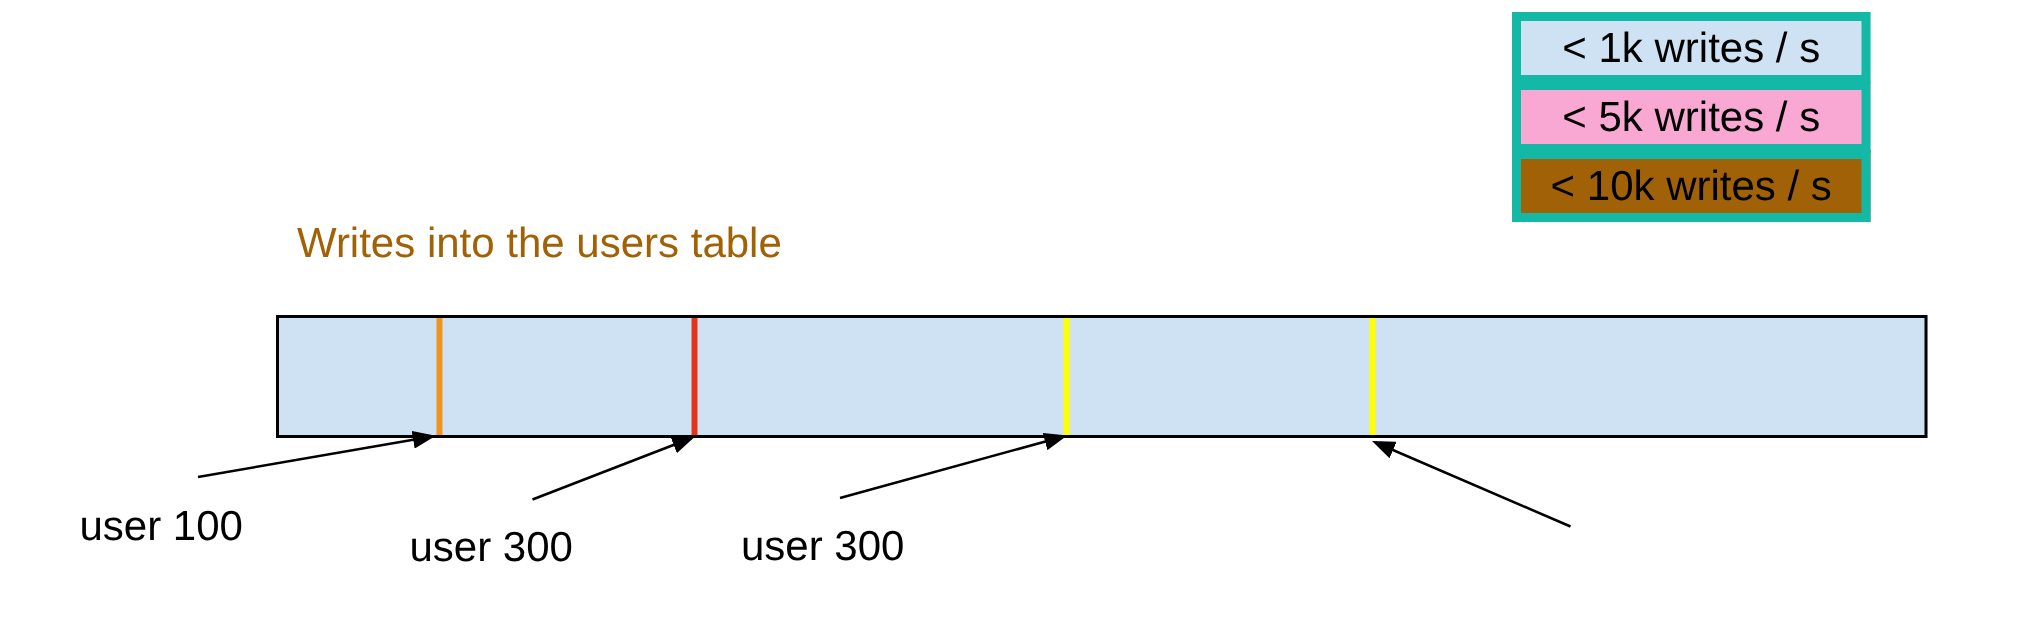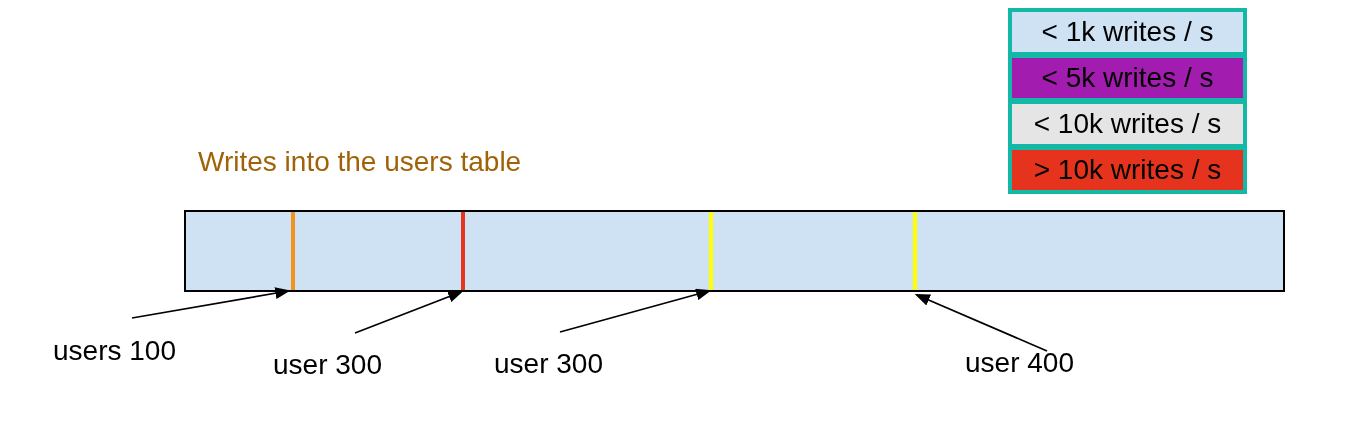--- a/index.html
+++ b/index.html
@@ -29,21 +29,21 @@
     position: absolute;
     top: 0; bottom: 0;
     width: 4px;
   }
 
   .legend {
     position: absolute;
   }
   .legend-row {
     box-sizing: border-box;
-    border: 4px solid #14b8a6;
+    border: 6px solid #14b8a6;
     display: flex;
     align-items: center;
     justify-content: center;
     font-size: 28px;
     white-space: nowrap;
   }
   .legend-row + .legend-row { margin-top: -2px; }
 
   .user-label {
     position: absolute;
@@ -62,42 +62,38 @@
 <body>
 
 <div class="canvas">
 
   <div class="diagram-title" id="title" style="left: 198px; top: 146px;">Writes into the users table</div>
 
   <div class="legend" id="legend" style="left: 1008px; top: 8px; width: 239px;">
     <div class="legend-row" style="height: 48px; background: rgb(207, 226, 243);">
       <span>&lt; 1k writes / s</span>
     </div>
-    <div class="legend-row" style="height: 48px; background: #a21caf;">
+    <div class="legend-row" style="height: 48px; background: #f9a8d4;">
       <span>&lt; 5k writes / s</span>
     </div>
-    <div class="legend-row" style="height: 48px; background: #e5e5e5;">
+    <div class="legend-row" style="height: 48px; background: #a16207;">
       <span>&lt; 10k writes / s</span>
-    </div>
-    <div class="legend-row" style="height: 48px; background: rgb(230, 51, 30);">
-      <span>&gt; 10k writes / s</span>
     </div>
   </div>
 
   <div class="users-bar" id="users-bar" style="left: 184px; top: 210px; width: 1101px; height: 82px; background: rgb(207, 226, 243); border-color: rgb(0, 0, 0);">
       <div class="bar-tick" style="left: 105px; background: rgb(240, 148, 30);"></div>
       <div class="bar-tick" style="left: 275px; background: rgb(230, 51, 30);"></div>
       <div class="bar-tick" style="left: 523px; background: rgb(255, 255, 0);"></div>
       <div class="bar-tick" style="left: 727px; background: rgb(255, 255, 0);"></div>
     </div>
 
-  <div class="user-label" style="left: 53px; top: 336px;">users 100</div>
+  <div class="user-label" style="left: 53px; top: 336px;">user 100</div>
   <div class="user-label" style="left: 273px; top: 350px;">user 300</div>
   <div class="user-label" style="left: 494px; top: 349px;">user 300</div>
-  <div class="user-label" style="left: 965px; top: 348px;">user 400</div>
 
   <svg class="arrows-overlay" id="arrows" width="1350" height="422">
     <defs>
       <marker id="arrowhead" markerWidth="9" markerHeight="7" refX="7.5" refY="3.5" orient="auto">
         <polygon points="0 0, 9 3.5, 0 7" fill="#000000"></polygon>
       </marker>
     </defs>
   <line x1="132" y1="318" x2="288" y2="291" stroke="#000000" stroke-width="1.7" marker-end="url(#arrowhead)"></line>
       <line x1="355" y1="333" x2="461" y2="292" stroke="#000000" stroke-width="1.7" marker-end="url(#arrowhead)"></line>
       <line x1="560" y1="332" x2="709" y2="291" stroke="#000000" stroke-width="1.7" marker-end="url(#arrowhead)"></line>

